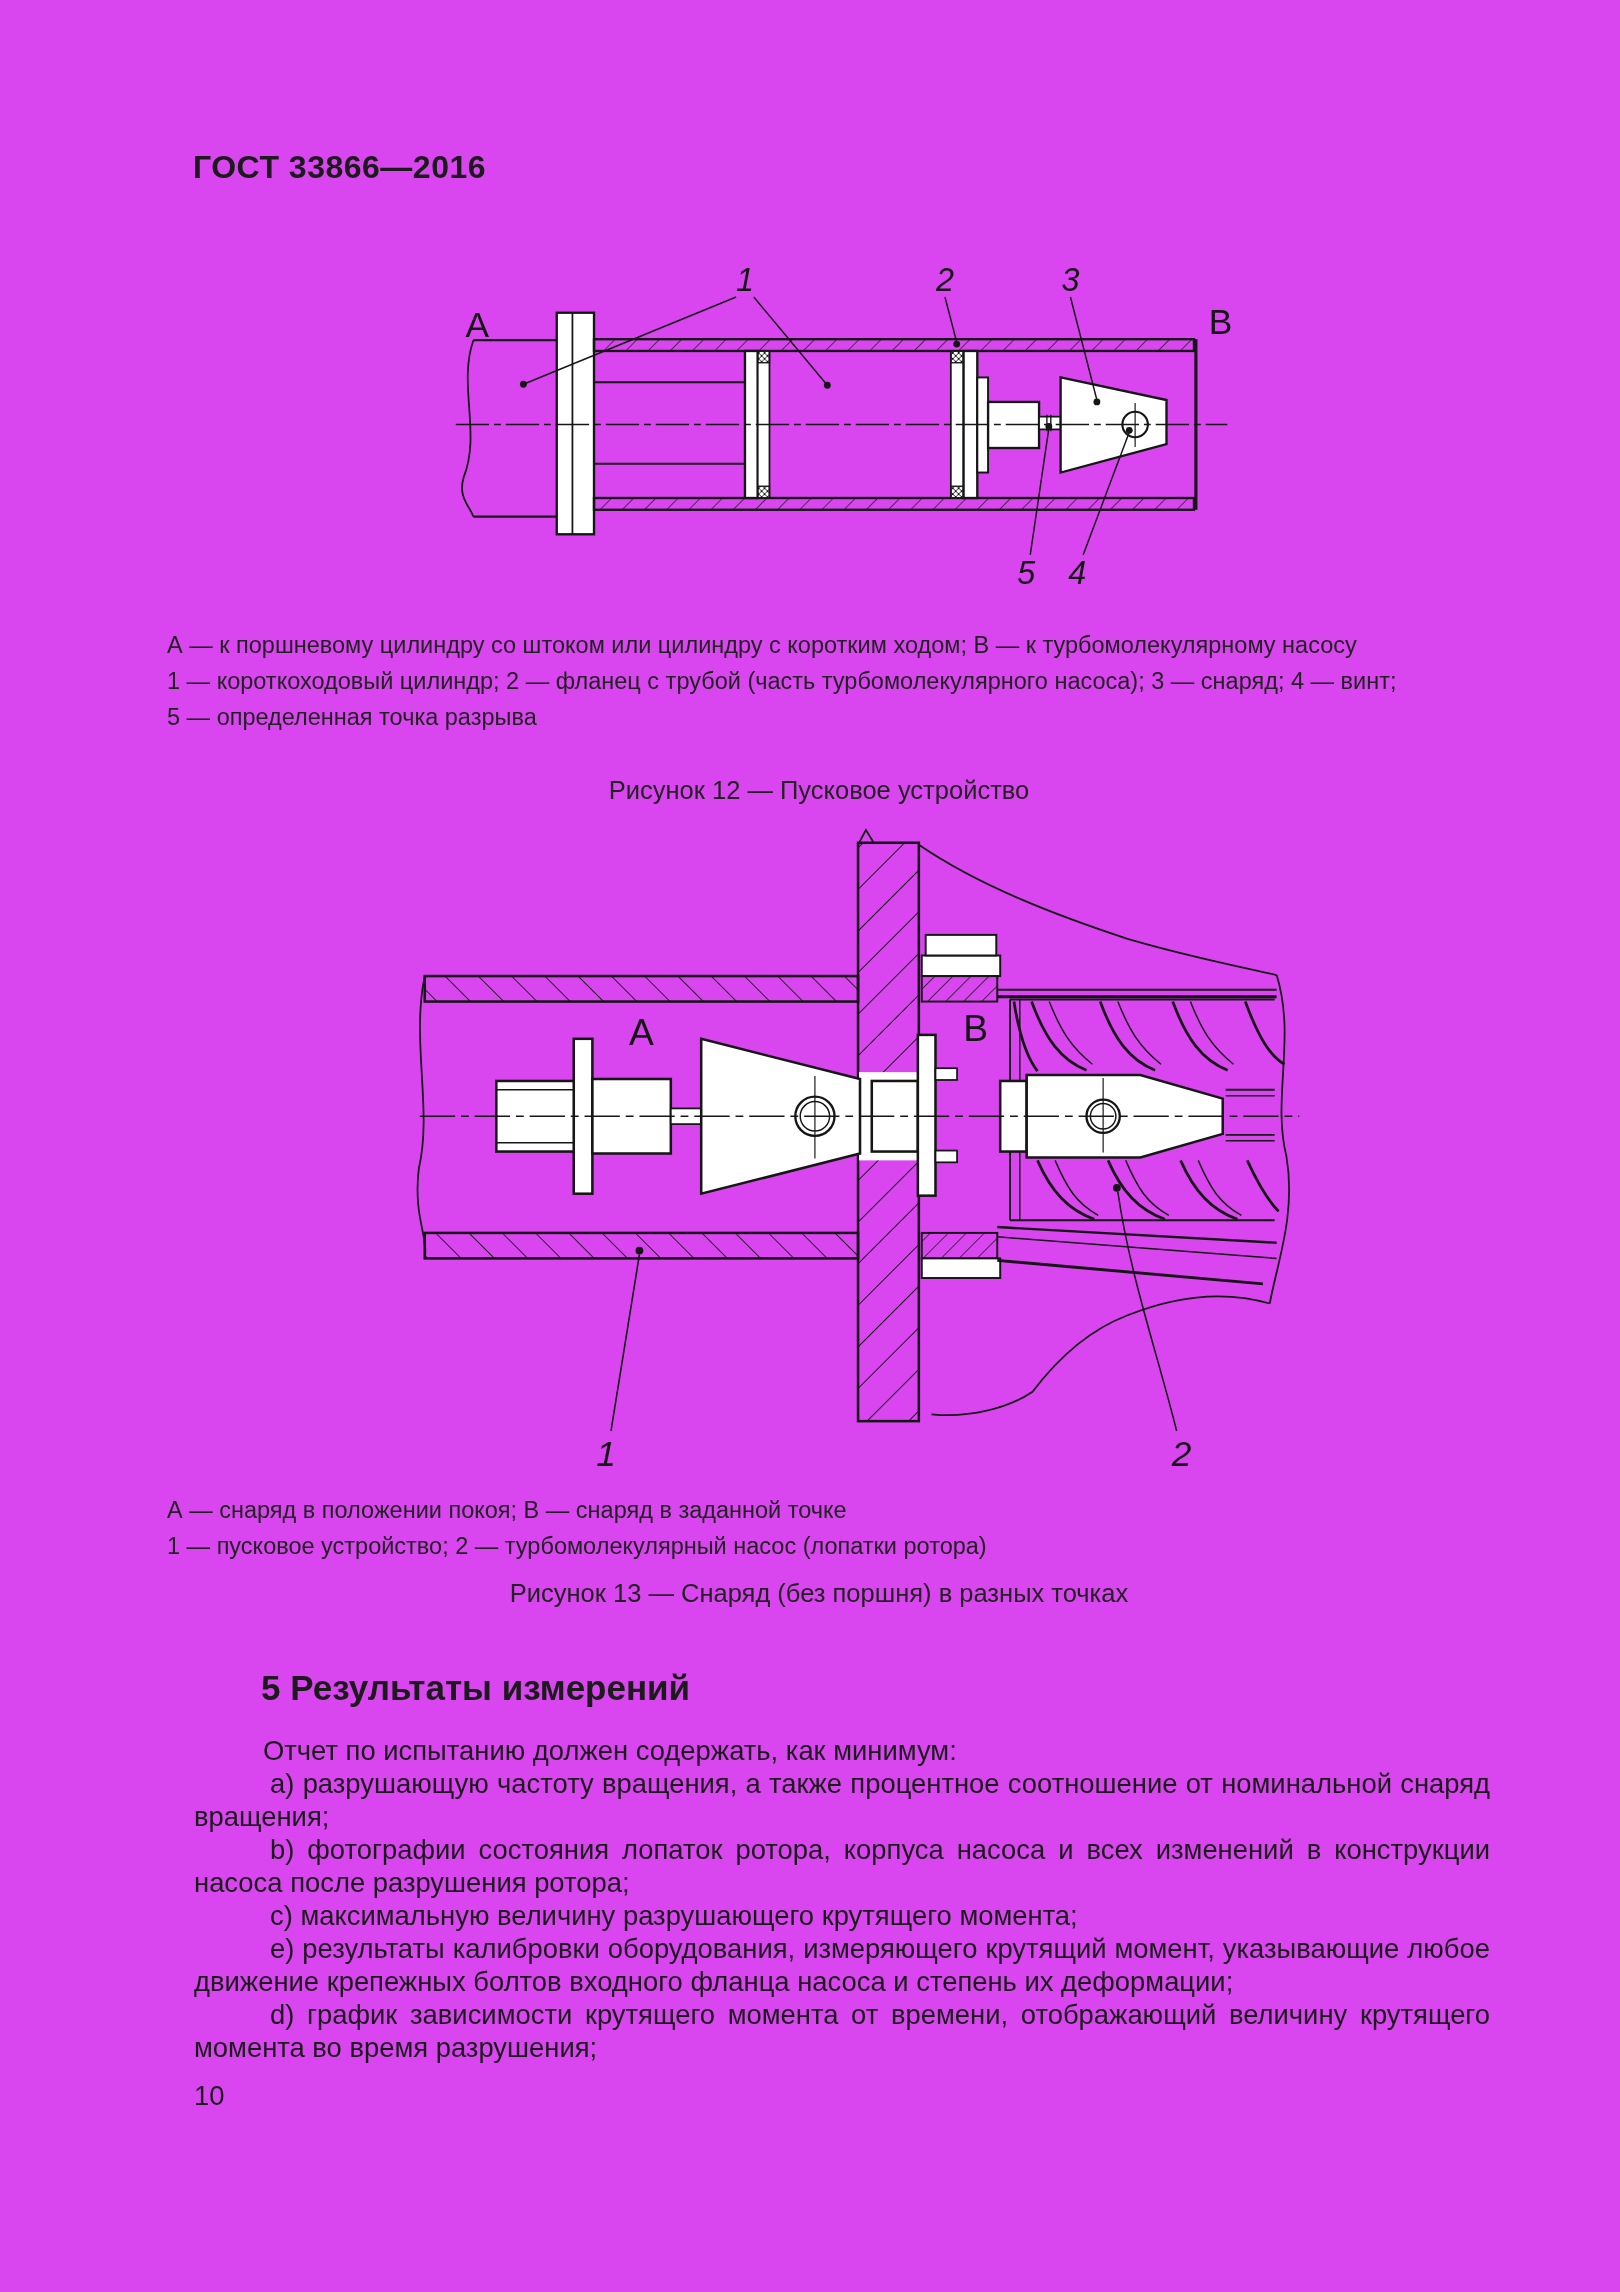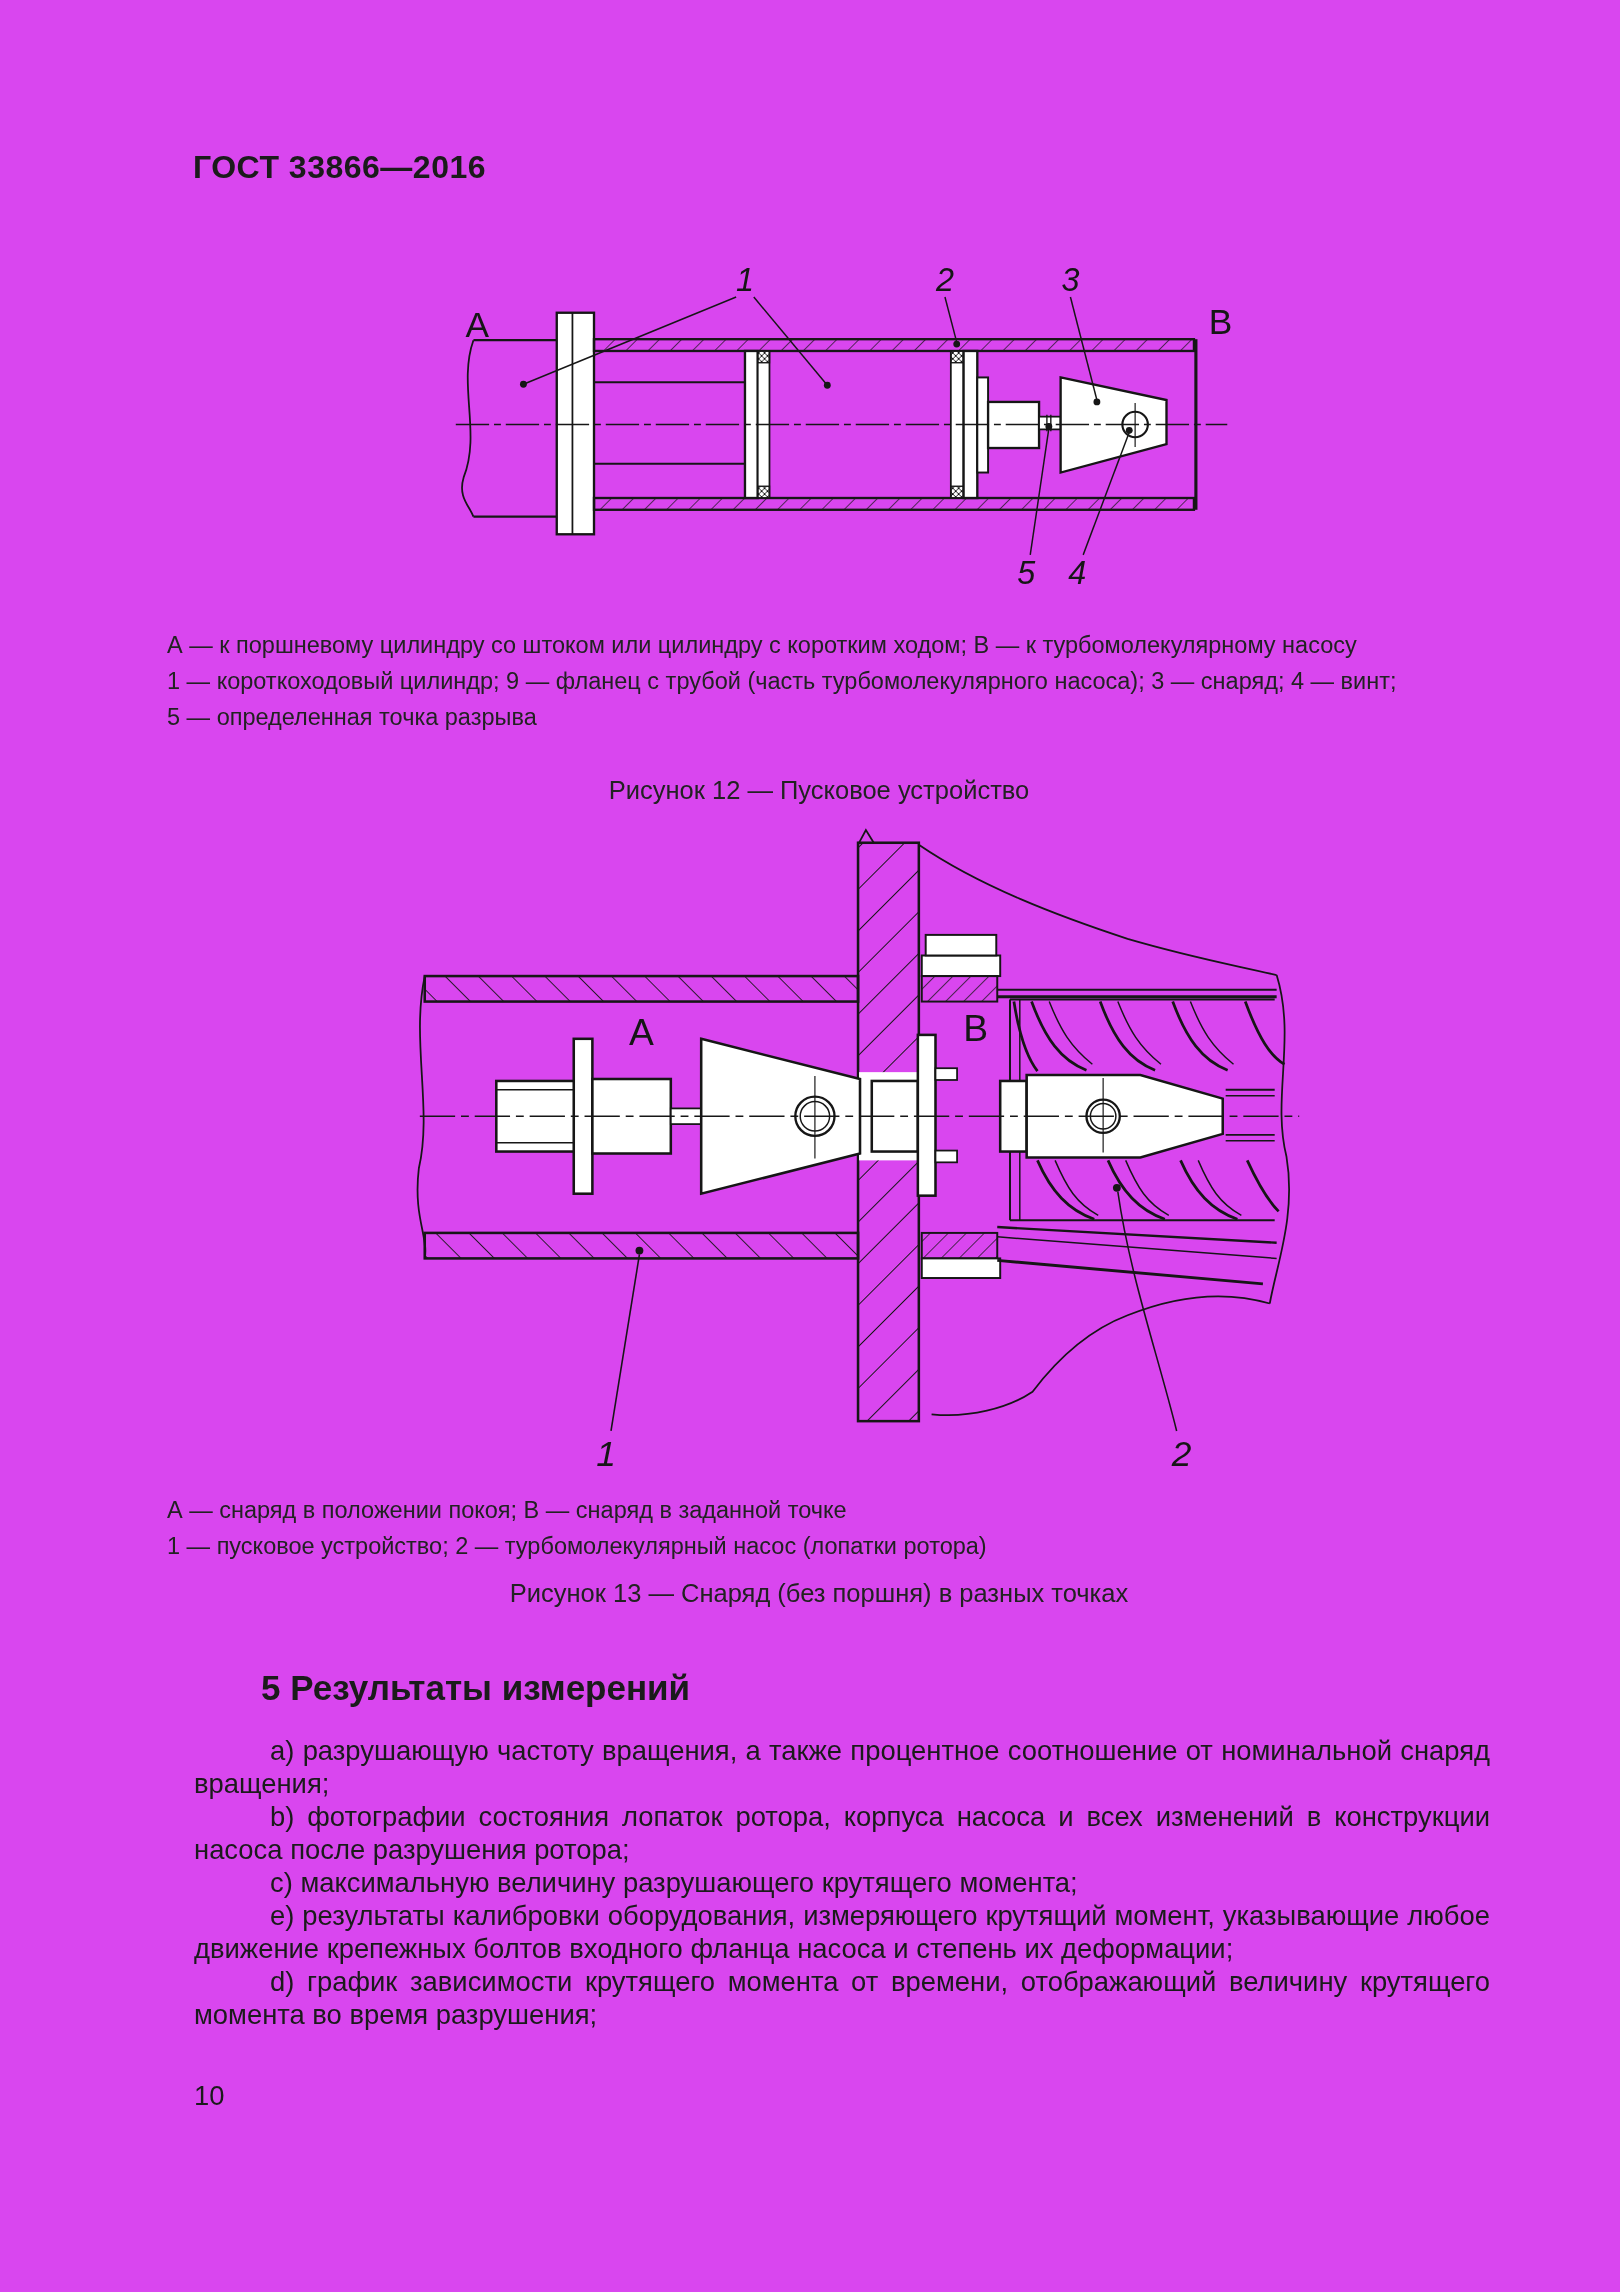--- a/index.html
+++ b/index.html
@@ -144,21 +144,21 @@
         <text class="mark-letter" x="487" y="344">А</text>
         <text class="mark-letter" x="1245" y="341">В</text>
         <text class="mark-num" x="1047" y="596">5</text>
         <text class="mark-num" x="1099" y="596">4</text>
       </g>
     </svg>
   </div>
 
   <div class="abs caption-block" style="top:627px;">
     <div>А — к поршневому цилиндру со штоком или цилиндру с коротким ходом; В — к турбомолекулярному насосу</div>
-    <div>1 — короткоходовый цилиндр; 9 — фланец с трубой (часть турбомолекулярного насоса); 3 — снаряд; 4 — винт;</div>
+    <div>1 — короткоходовый цилиндр; 2 — фланец с трубой (часть турбомолекулярного насоса); 3 — снаряд; 4 — винт;</div>
     <div>5 — определенная точка разрыва</div>
   </div>
   <div class="abs fig-title" style="top:776px;">Рисунок 12 — Пусковое устройство</div>
 
   <div class="abs" style="left:412px;top:828px;width:897px;height:652px;">
     <svg width="897" height="652" viewBox="420 845 915 665">
       <defs>
         <pattern id="p13b" patternUnits="userSpaceOnUse" width="24" height="24" patternTransform="rotate(-45)">
           <line x1="0" y1="0" x2="0" y2="24" stroke="#161616" stroke-width="1.8"></line>
         </pattern>
@@ -272,20 +272,21 @@
 
   <div class="abs caption-block" style="top:1492px;">
     <div>А — снаряд в положении покоя; В — снаряд в заданной точке</div>
     <div>1 — пусковое устройство; 2 — турбомолекулярный насос (лопатки ротора)</div>
   </div>
   <div class="abs fig-title" style="top:1539px;margin-top:40px;">Рисунок 13 — Снаряд (без поршня) в разных точках</div>
 
   <div class="abs section-heading">5  Результаты измерений</div>
 
   <div class="abs body-text">
+    <p class="indent">Отчет по испытанию должен содержать, как минимум:</p>
     <p class="item">a)  разрушающую частоту вращения, а также процентное соотношение от номинальной снаряд вращения;</p>
     <p class="item">b)  фотографии состояния лопаток ротора, корпуса насоса и всех изменений в конструкции насоса после разрушения ротора;</p>
     <p class="item">c)  максимальную величину разрушающего крутящего момента;</p>
     <p class="item">e)  результаты калибровки оборудования, измеряющего крутящий момент, указывающие любое движение крепежных болтов входного фланца насоса и степень их деформации;</p>
     <p class="item">d)  график зависимости крутящего момента от времени, отображающий величину крутящего момента во время разрушения;</p>
   </div>
 
   <div class="abs page-number">10</div>
 
 </div>

